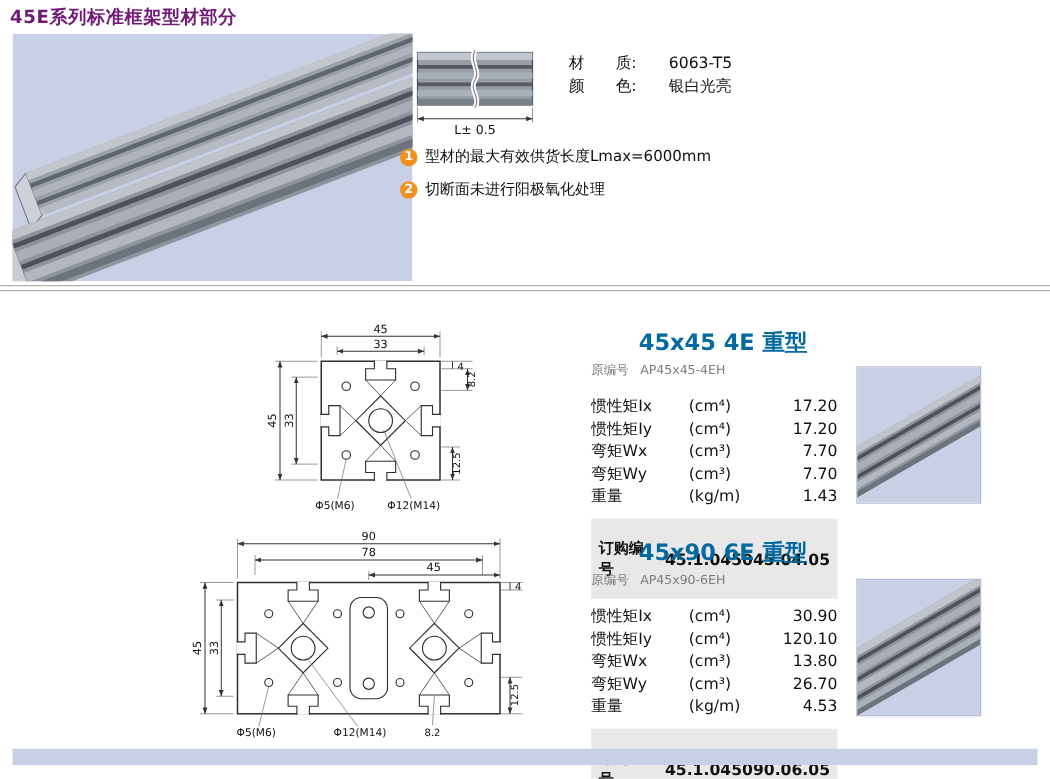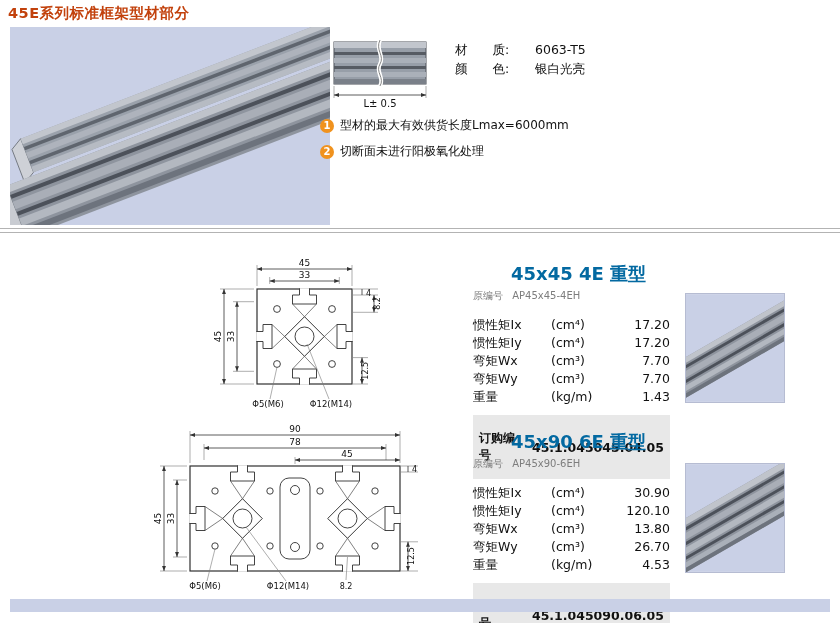--- a/index.html
+++ b/index.html
@@ -1,21 +1,21 @@
 <!DOCTYPE html>
 <html><head>
 <meta charset="utf-8">
 <style>
   * { margin:0; padding:0; box-sizing:border-box; }
   html,body { width:840px; height:623px; }
   body { position:relative; overflow:hidden; background:#fff;
          font-family:"DejaVu Sans","Liberation Sans",sans-serif; color:#111; }
   .abs { position:absolute; }
 
-  .page-title { left:8px; top:4px; font-size:14.5px; font-weight:bold; color:#c2410c; letter-spacing:.5px; }
+  .page-title { left:8px; top:4px; font-size:14.5px; font-weight:bold; color:#701a75; letter-spacing:.5px; }
 
   .hero-photo { left:10px; top:27px; width:320px; height:198px; }
   .len-diagram { left:330px; top:36px; width:104px; height:74px; }
 
   .material { left:455px; top:40px; font-size:12.5px; }
   .mrow { display:flex; line-height:19px; }
   .mlabel { width:80px; }
 
   .notes { left:320px; top:117px; }
   .note { display:flex; align-items:center; margin-bottom:9px; font-size:12px; }

